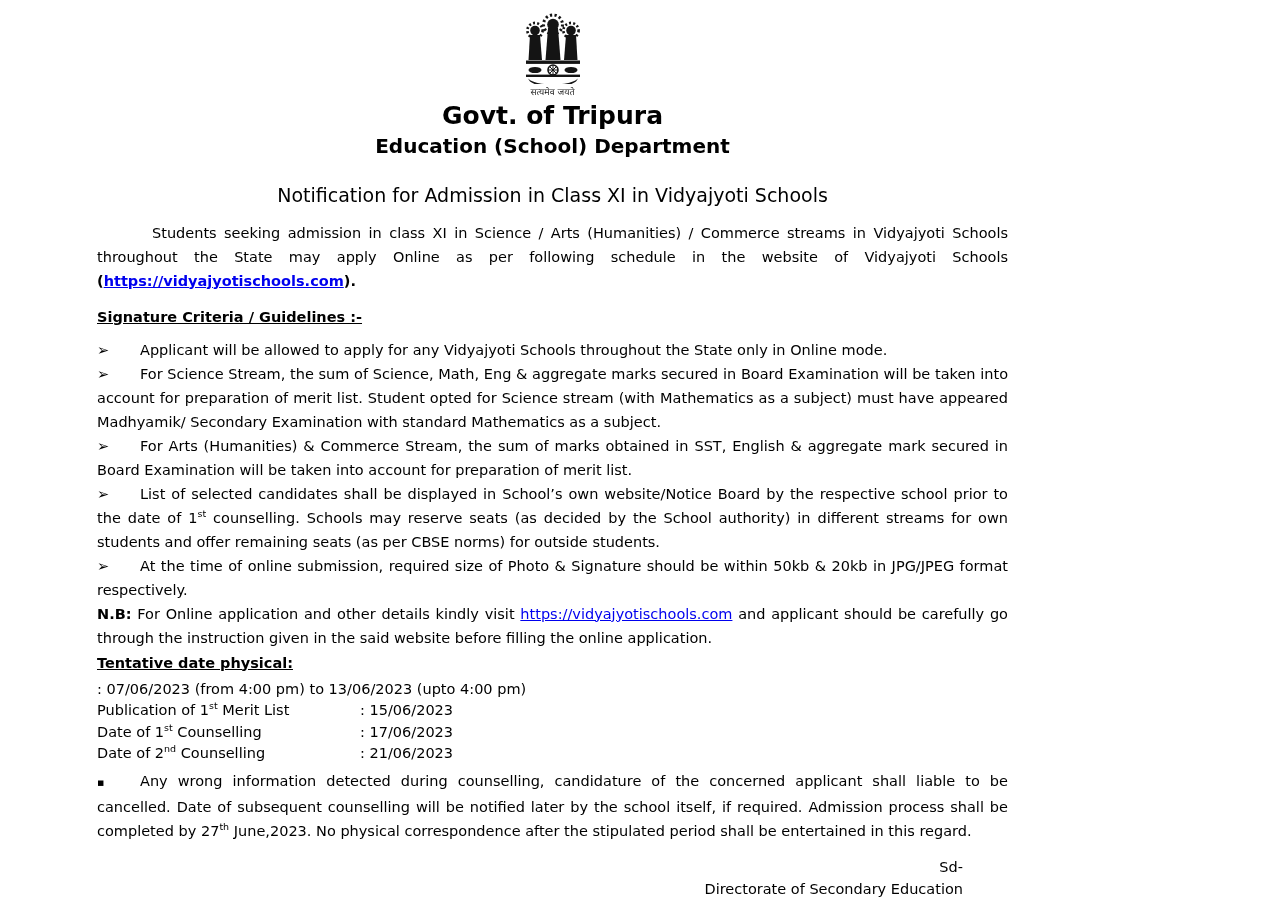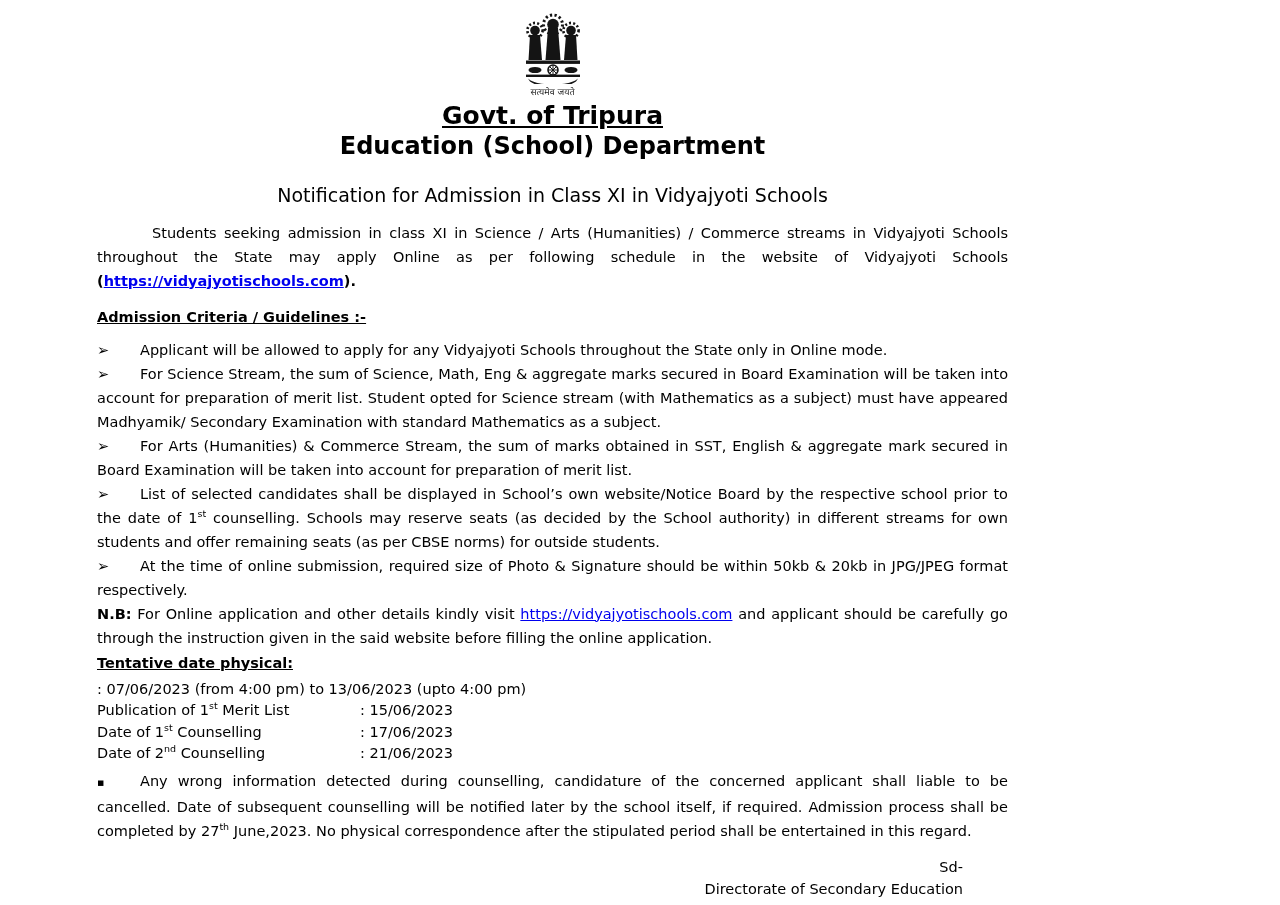--- a/index.html
+++ b/index.html
@@ -1,22 +1,22 @@
 <!DOCTYPE html>
 <html style="--link-blue: #0000ee;"><head>
 <meta charset="utf-8">
 <style>
   html,body{margin:0;padding:0;background:#fff;}
   body{font-family:"DejaVu Sans",sans-serif;color:#000;font-size:14.5px;line-height:24px;}
   .page{width:1092px;height:905px;box-sizing:border-box;padding:12px 84px 0 97px;background:#ffffff;overflow:hidden;}
   .emblem-wrap{text-align:center;line-height:1;}
   .emblem-wrap svg{display:inline-block;}
   .motto{font-size:9px;line-height:11px;color:#222;}
-  h1.govt{font-size:25px;line-height:31px;text-align:center;margin:2px 0 0;font-weight:bold;text-decoration:underline;}
-  h2.dept{font-size:24px;line-height:30px;text-align:center;margin:0;font-weight:bold;}
+  h1.govt{font-size:25px;line-height:31px;text-align:center;margin:2px 0 0;font-weight:bold;}
+  h2.dept{font-size:20px;line-height:30px;text-align:center;margin:0;font-weight:bold;}
   h3.notif{font-size:19px;line-height:26px;text-align:center;margin:21px 0 0;font-weight:normal;}
   p{margin:0;}
   .intro{margin-top:13px;text-indent:55px;text-align:justify;}
   .heading-u{font-weight:bold;text-decoration:underline;margin:12px 0 9px;}
   .heading-u2{font-weight:bold;text-decoration:underline;margin:1px 0 4px;}
   .bullet-item{text-align:justify;}
   .marker{display:inline-block;width:43px;}
   .marker.square{font-size:11px;}
   .nb{text-align:justify;}
   .schedule{line-height:21.5px;}
@@ -59,21 +59,21 @@
     <div class="motto">सत्यमेव जयते</div>
   </div>
 
   <h1 class="govt">Govt. of Tripura</h1>
   <h2 class="dept">Education (School) Department</h2>
 
   <h3 class="notif">Notification for Admission in Class XI in Vidyajyoti Schools</h3>
 
   <p class="intro">Students seeking admission in class XI in Science / Arts (Humanities) / Commerce streams in Vidyajyoti Schools throughout the State may apply Online as per following schedule in the website of Vidyajyoti Schools <span class="bold">(</span><span class="boldlink">https://vidyajyotischools.com</span><span class="bold">).</span></p>
 
-  <p class="heading-u">Admission Criteria / Guidelines :-</p>
+  <p class="heading-u">Signature Criteria / Guidelines :-</p>
 
   <div>
     <p class="bullet-item"><span class="marker">➢</span><span>Applicant will be allowed to apply for any Vidyajyoti Schools throughout the State only in Online mode.</span></p>
     <p class="bullet-item"><span class="marker">➢</span><span>For Science Stream, the sum of Science, Math, Eng &amp; aggregate marks secured in Board Examination will be taken into account for preparation of merit list. Student opted for Science stream (with Mathematics as a subject) must have appeared Madhyamik/ Secondary Examination with standard Mathematics as a subject.</span></p>
     <p class="bullet-item"><span class="marker">➢</span><span>For Arts (Humanities) &amp; Commerce Stream, the sum of marks obtained in SST, English &amp; aggregate mark secured in Board Examination will be taken into account for preparation of merit list.</span></p>
     <p class="bullet-item"><span class="marker">➢</span><span>List of selected candidates shall be displayed in School’s own website/Notice Board by the respective school prior to the date of 1<sup>st</sup> counselling. Schools may reserve seats (as decided by the School authority) in different streams for own students and offer remaining seats (as per CBSE norms) for outside students.</span></p>
     <p class="bullet-item"><span class="marker">➢</span><span>At the time of online submission, required size of Photo &amp; Signature should be within 50kb &amp; 20kb in JPG/JPEG format respectively.</span></p>
   </div>
 
   <p class="nb"><span class="bold">N.B:</span> For Online application and other details kindly visit <span class="link">https://vidyajyotischools.com</span>  and applicant should be carefully go through the instruction given in the said website before filling the online application.</p>

